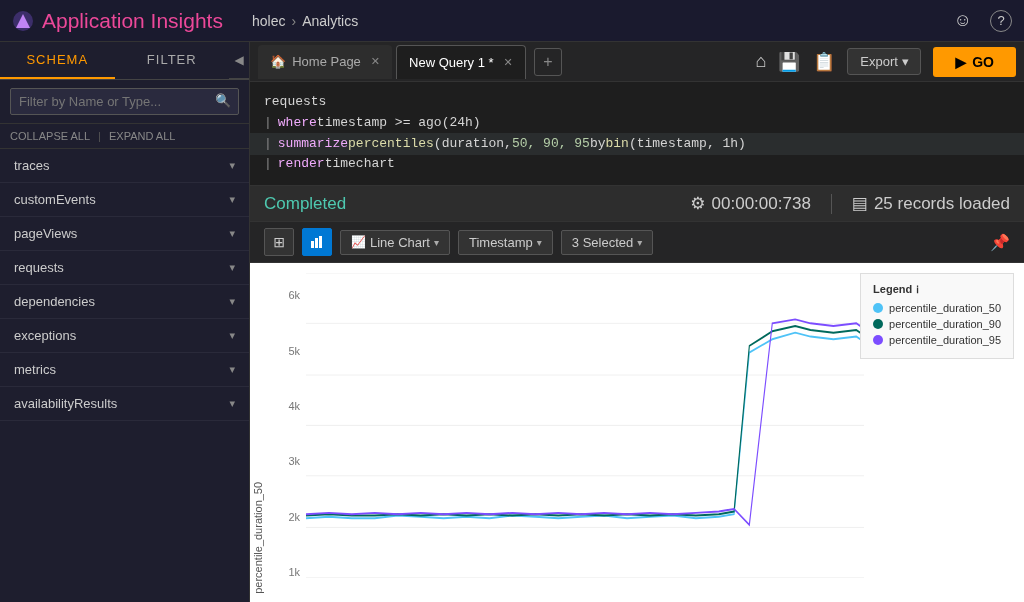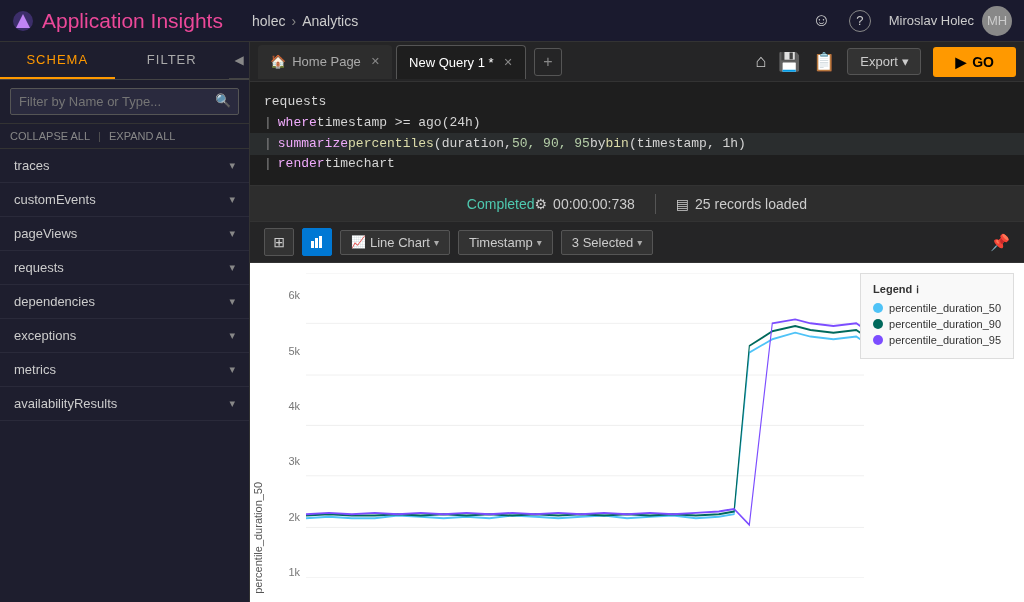--- a/index.html
+++ b/index.html
@@ -55,21 +55,21 @@
 
     
     .code-editor { background: #1e1e1e; padding: 10px 14px; font-family: 'Consolas', 'Courier New', monospace; font-size: 13px; line-height: 1.6; border-bottom: 1px solid #333; flex-shrink: 0; }
     .code-comment { color: #6a9955; }
     .code-keyword { color: #f0abfc; }
     .code-text { color: #d4d4d4; }
     .code-line { display: flex; align-items: flex-start; }
     .code-pipe { color: #888; margin-right: 6px; }
 
     
-    .status-bar { display: flex; align-items: center; justify-content: center; background: #2d2d2d; padding: 0 14px; height: 36px; border-bottom: 1px solid #333; font-size: 14px; }
+    .status-bar { display: flex; align-items: center; justify-content: space-between; background: #2d2d2d; padding: 0 14px; height: 36px; border-bottom: 1px solid #333; font-size: 17px; }
     .status-completed { color: #4ec9b0; font-weight: 500; }
     .status-right { display: flex; align-items: center; gap: 20px; color: #ccc; }
     .status-time, .status-records { display: flex; align-items: center; gap: 6px; }
 
     
     .chart-controls { display: flex; align-items: center; gap: 8px; padding: 6px 14px; border-bottom: 1px solid #333; background: #252526; }
     .chart-btn { display: flex; align-items: center; justify-content: center; width: 30px; height: 28px; background: #333; border: 1px solid #555; color: #ccc; cursor: pointer; font-size: 14px; border-radius: 2px; }
     .chart-btn.active { background: #0078d4; border-color: #0078d4; color: #fff; }
     .chart-dropdown { display: flex; align-items: center; gap: 4px; background: #333; border: 1px solid #555; color: #ccc; padding: 4px 10px; font-size: 13px; cursor: pointer; border-radius: 2px; }
     .chart-dropdown .dd-arrow { font-size: 10px; color: #aaa; }
@@ -97,24 +97,20 @@
     <span class="topbar-logo-text">Application Insights</span>
   </div>
   <div class="topbar-breadcrumb">
     <span>holec</span>
     <span class="sep">›</span>
     <span>Analytics</span>
   </div>
   <div class="topbar-icons">
     <span class="topbar-icon">☺</span>
     <span class="topbar-icon" style="border:1px solid #888;border-radius:50%;width:22px;height:22px;display:flex;align-items:center;justify-content:center;font-size:13px;">?</span>
-    <div class="topbar-user">
-      <span>Miroslav Holec</span>
-      <div class="avatar" style="background:#888;">MH</div>
-    </div>
   </div>
 </div>
 
 <div class="main">
 
   <div class="sidebar">
     <div class="sidebar-tabs">
       <div class="sidebar-tab active">SCHEMA</div>
       <div class="sidebar-tab">FILTER</div>
       <div style="width:20px;background:#1e1e2e;border-bottom:1px solid #444;display:flex;align-items:center;justify-content:center;cursor:pointer;color:#888;font-size:12px;">◀</div>

